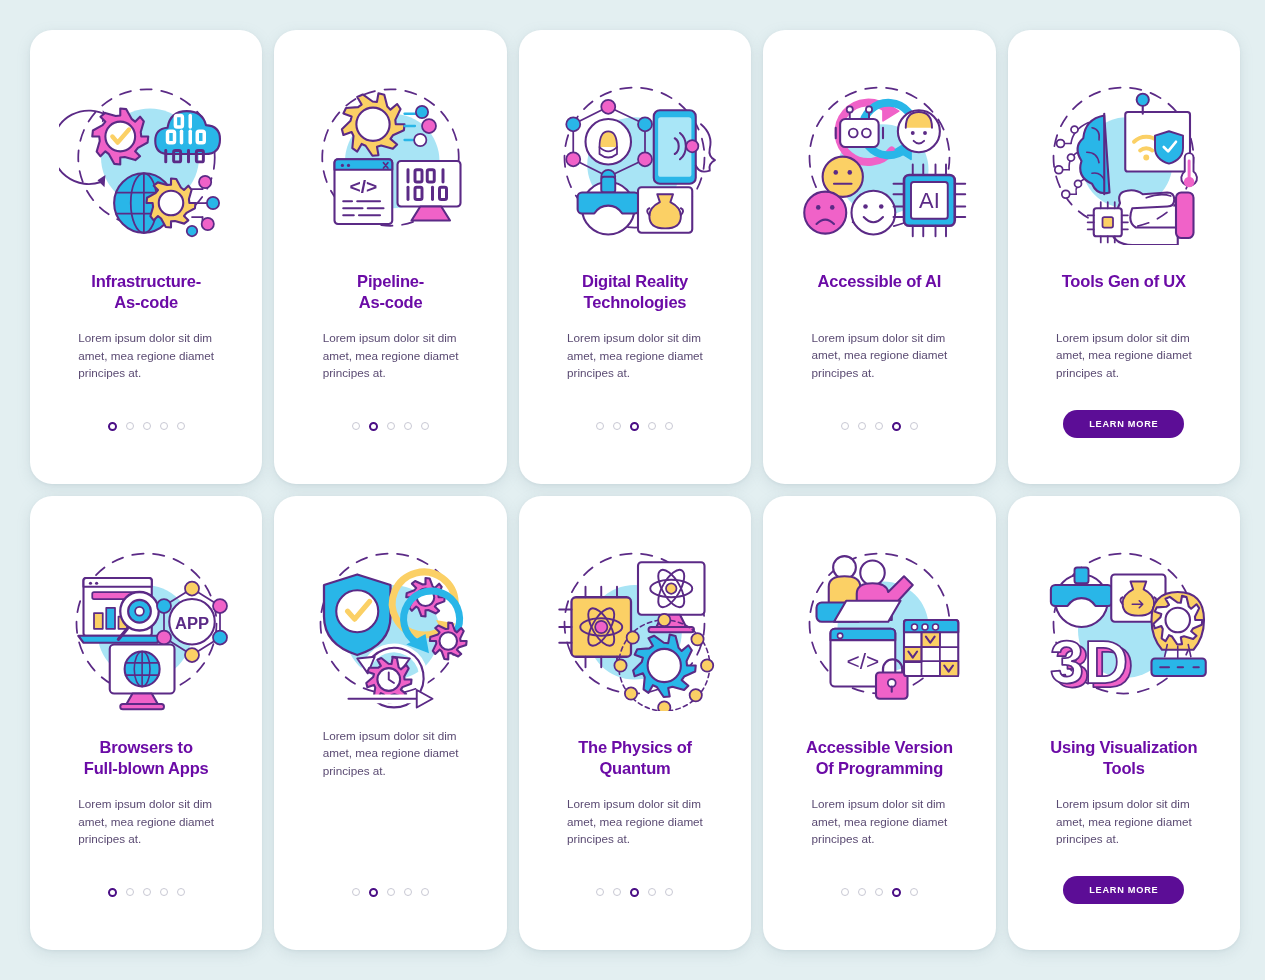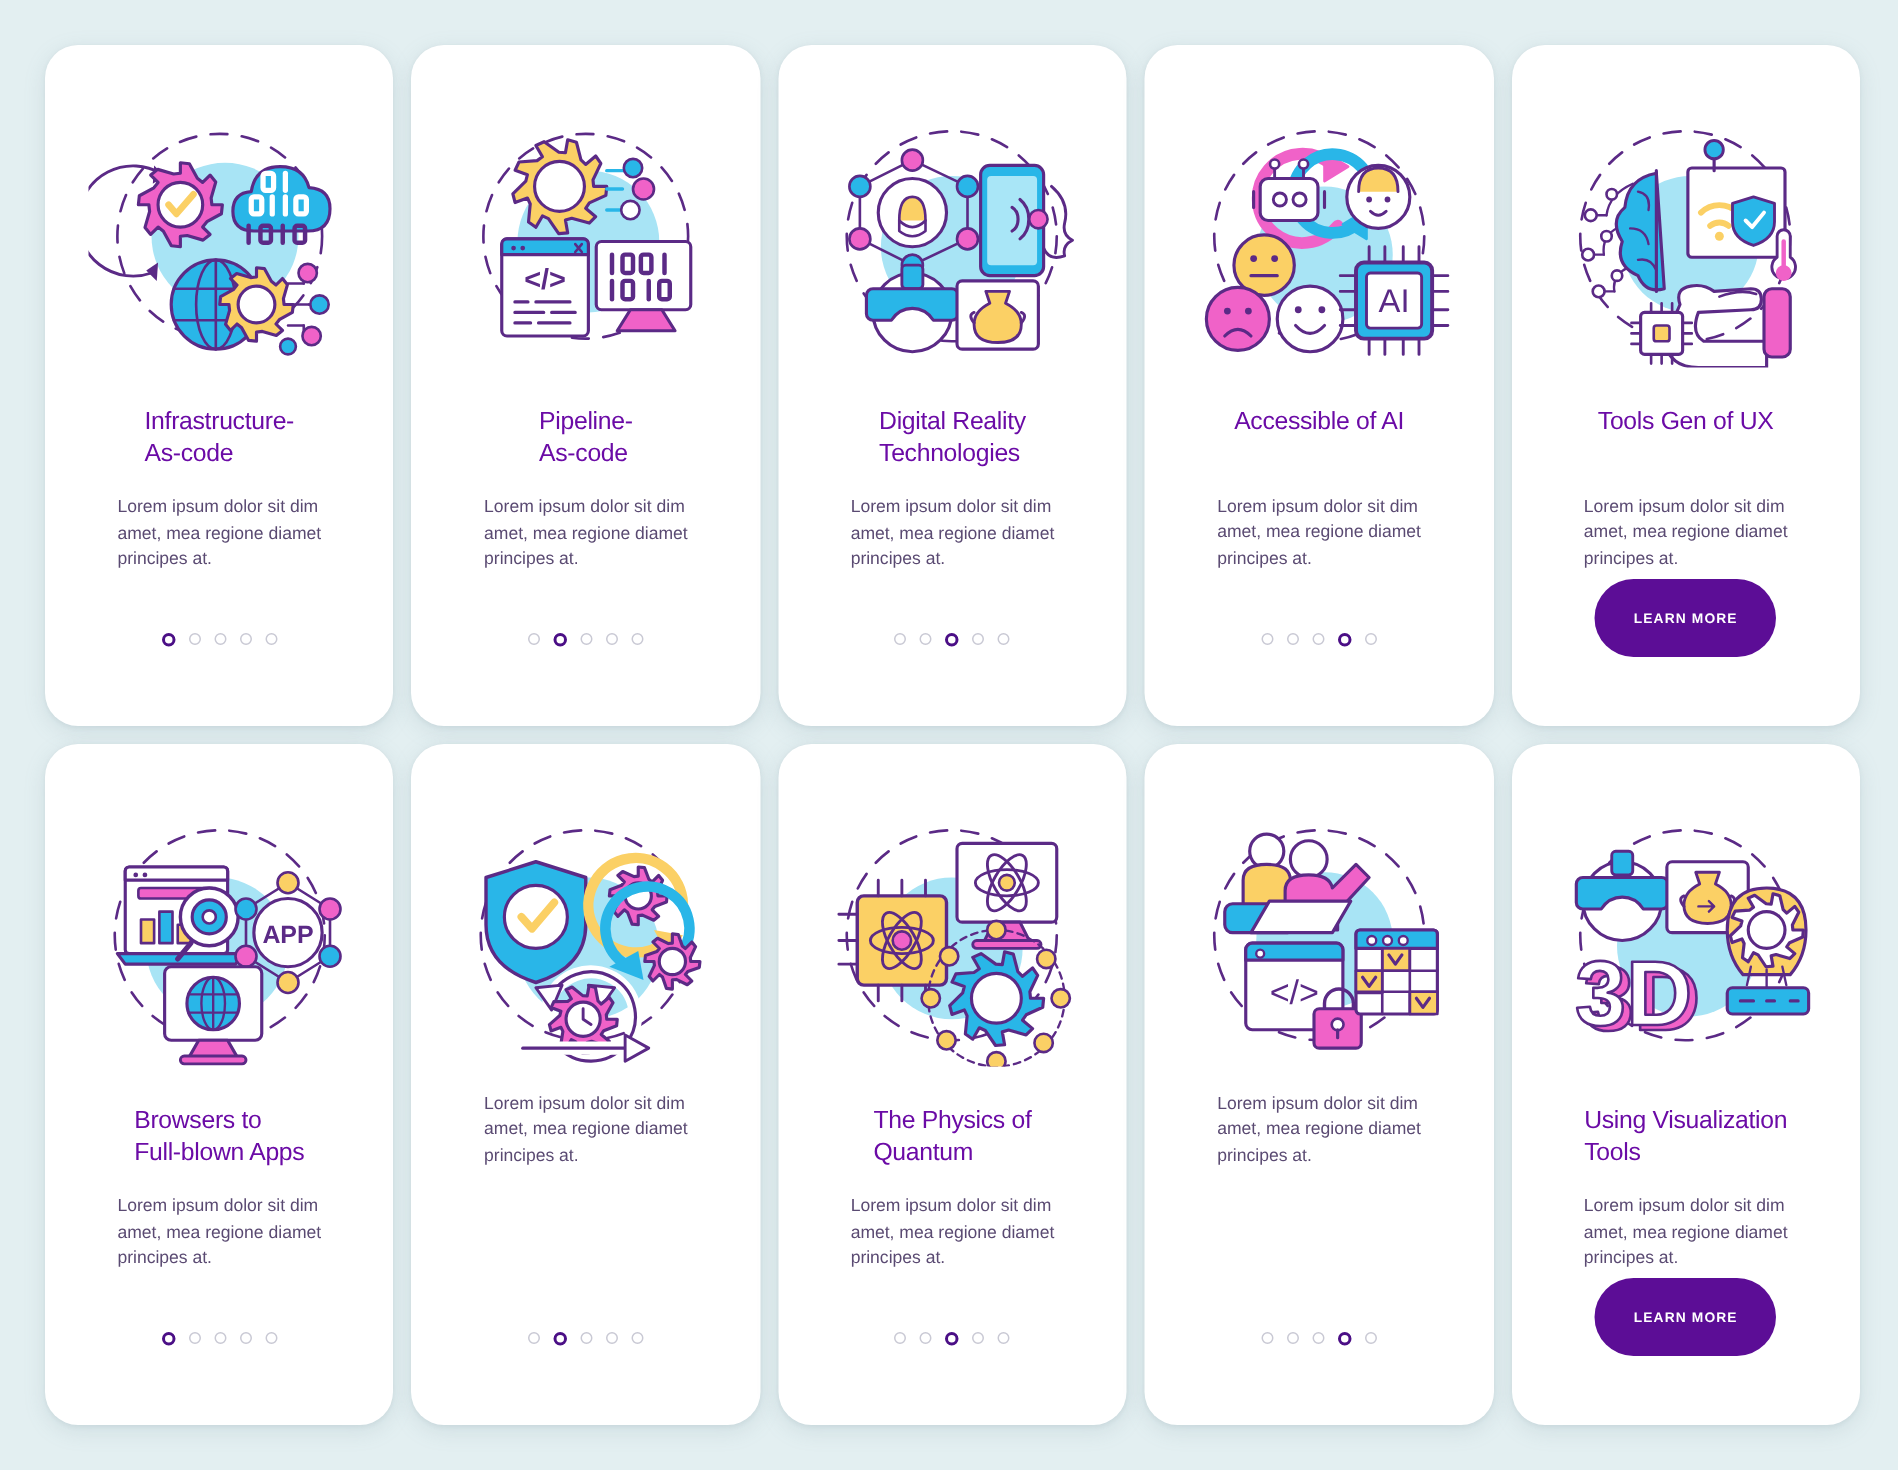--- a/index.html
+++ b/index.html
@@ -43,23 +43,23 @@
     flex: 0 0 auto;
     display: flex;
     align-items: center;
     justify-content: center;
   }
   .illustration svg { width: 100%; height: 100%; display: block; }
 
   .card-title {
     margin-top: 26px;
     font-size: 16.5px;
-    font-weight: normal;
+    font-weight: bold;
     line-height: 1.28;
-    text-align: left;
+    text-align: center;
     color: #6b0ba6;
     letter-spacing: -0.2px;
     white-space: pre-line;
     min-height: 42px;
   }
 
   .card-body {
     margin-top: 16px;
     font-size: 11.7px;
     line-height: 1.48;
@@ -91,21 +91,21 @@
   }
 
   .learn-more-btn {
     background: #5c0d96;
     color: #ffffff;
     border: none;
     border-radius: 40px;
     font-size: 9.2px;
     font-weight: bold;
     letter-spacing: 0.75px;
-    padding: 21px 26px;
+    padding: 9px 26px;
     font-family: "Liberation Sans", sans-serif;
     cursor: pointer;
   }
 </style>
 </head>
 <body>
 
 <div class="screens-grid">
     <div class="phone-card">
       <div class="illustration">
@@ -607,20 +607,22 @@
   <g stroke="#5b2a86" stroke-width="2" fill="none">
     <path d="M128 127 h62 M128 143 h62 M148 110 v50 M169 110 v50"></path>
   </g>
   <g stroke="#5b2a86" stroke-width="2.4" fill="none">
     <path d="M153 115 l5 7 l5 -7"></path>
     <path d="M133 132 l5 7 l5 -7"></path>
     <path d="M174 148 l5 7 l5 -7"></path>
   </g>
 </svg>
       </div>
+      <div class="card-title">Accessible Version
+Of Programming</div>
       <div class="card-body">Lorem ipsum dolor sit dim
 amet, mea regione diamet
 principes at.</div>
       <div class="card-footer">
         <div class="dots">
           <span class="dot"></span>
           <span class="dot"></span>
           <span class="dot"></span>
           <span class="dot active"></span>
           <span class="dot"></span>

